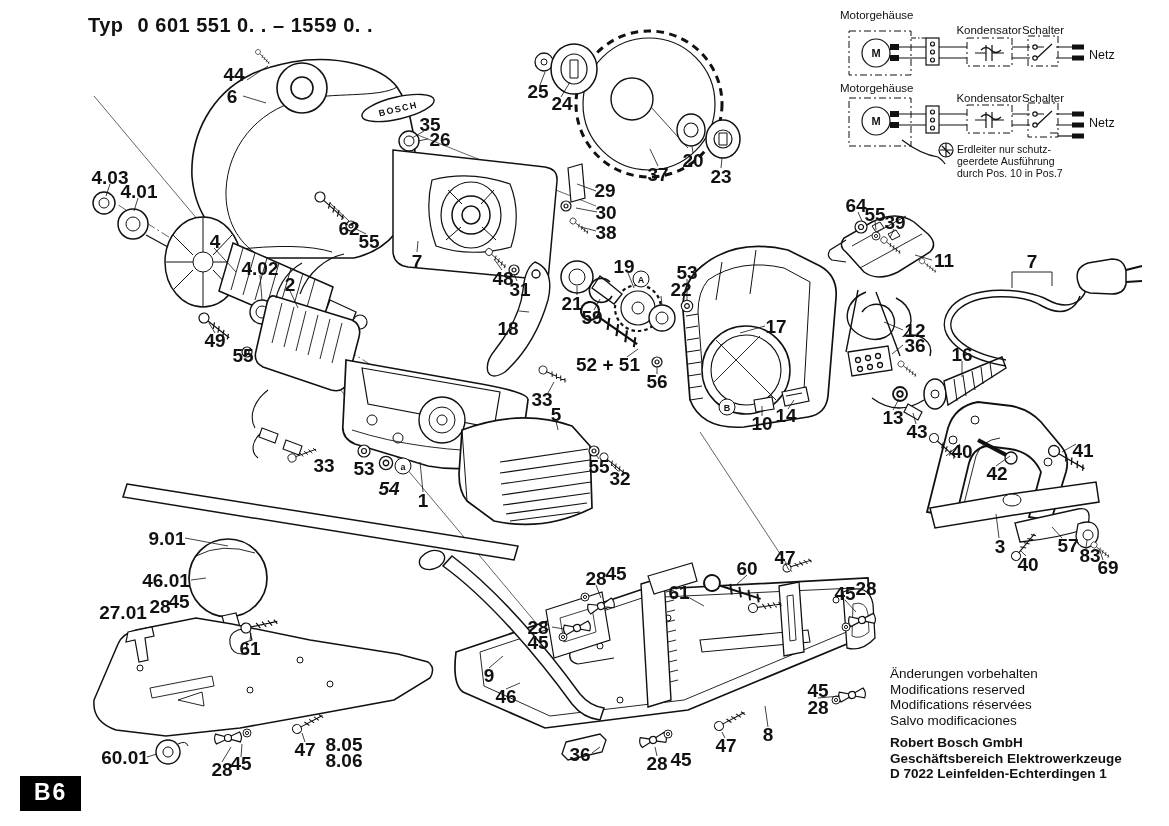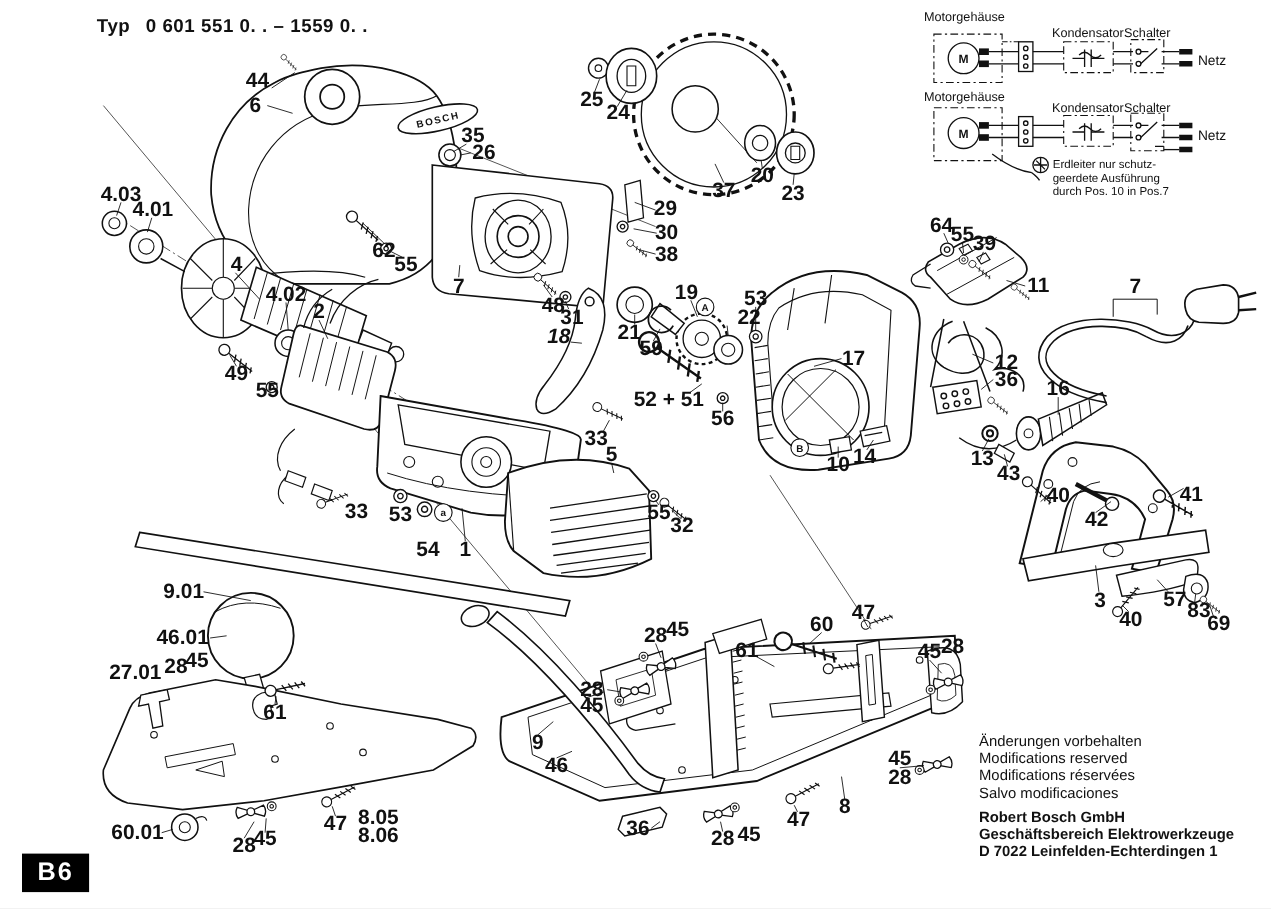--- a/index.html
+++ b/index.html
@@ -1,19 +1,19 @@
 <!DOCTYPE html>
 <html><head>
 <meta charset="utf-8">
 <style>
   html,body{margin:0;padding:0;background:#e8e8e8;}
   .page{position:relative;width:1169px;height:826px;background:#ffffff;overflow:hidden;
         font-family:"Liberation Sans",sans-serif;color:#111;}
   .title-block{position:absolute;left:88px;top:14px;}
-  .typ-line{font-size:17px;font-weight:bold;letter-spacing:.5px;white-space:nowrap;}
+  .typ-line{font-size:20px;font-weight:bold;letter-spacing:.5px;white-space:nowrap;}
   .typ-line .num{margin-left:14px;}
   .stand-line{font-size:15px;margin-top:3px;}
   .part-label{position:absolute;transform:translate(-50%,-50%);font-weight:bold;
               font-size:19px;white-space:nowrap;line-height:1;}
   .circle-marker{position:absolute;transform:translate(-50%,-50%);width:15px;height:15px;
               border:1.5px solid #111;border-radius:50%;display:flex;align-items:center;
               justify-content:center;font-size:9px;font-weight:bold;background:#fff;}
   .footer-block{position:absolute;left:890px;top:666px;font-size:13.5px;line-height:15.5px;}
   .footer-company{margin-top:7px;font-weight:bold;}
   .footer-company div,.footer-mods div{white-space:nowrap;}
@@ -462,21 +462,21 @@
       <div class="part-label" style="left: 417px; top: 261px;">7</div>
       <div class="part-label" style="left: 110px; top: 177px;">4.03</div>
       <div class="part-label" style="left: 139px; top: 191px;">4.01</div>
       <div class="part-label" style="left: 215px; top: 241px;">4</div>
       <div class="part-label" style="left: 260px; top: 268px;">4.02</div>
       <div class="part-label" style="left: 290px; top: 284px;">2</div>
       <div class="part-label" style="left: 215px; top: 340px;">49</div>
       <div class="part-label" style="left: 243px; top: 355px;">55</div>
       <div class="part-label" style="left: 503px; top: 278px;">48</div>
       <div class="part-label" style="left: 520px; top: 289px;">31</div>
-      <div class="part-label" style="left: 508px; top: 306px; font-style: italic;">18</div>
+      <div class="part-label" style="left: 508px; top: 328px;">18</div>
       <div class="part-label" style="left: 572px; top: 303px;">21</div>
       <div class="part-label" style="left: 592px; top: 317px;">59</div>
       <div class="part-label" style="left: 624px; top: 266px;">19</div>
       <div class="part-label" style="left: 661px; top: 289px; margin-left: 20px;">22</div>
       <div class="part-label" style="left: 687px; top: 272px;">53</div>
       <div class="part-label" style="left: 776px; top: 326px;">17</div>
       <div class="part-label" style="left: 608px; top: 364px;">52 + 51</div>
       <div class="part-label" style="left: 657px; top: 381px;">56</div>
       <div class="part-label" style="left: 762px; top: 423px;">10</div>
       <div class="part-label" style="left: 786px; top: 415px;">14</div>
@@ -495,21 +495,21 @@
       <div class="part-label" style="left: 1083px; top: 450px;">41</div>
       <div class="part-label" style="left: 1000px; top: 546px;">3</div>
       <div class="part-label" style="left: 1028px; top: 564px;">40</div>
       <div class="part-label" style="left: 1068px; top: 545px;">57</div>
       <div class="part-label" style="left: 1090px; top: 555px;">83</div>
       <div class="part-label" style="left: 1108px; top: 567px;">69</div>
       <div class="part-label" style="left: 542px; top: 399px;">33</div>
       <div class="part-label" style="left: 556px; top: 414px;">5</div>
       <div class="part-label" style="left: 324px; top: 465px;">33</div>
       <div class="part-label" style="left: 364px; top: 468px;">53</div>
-      <div class="part-label" style="left: 389px; top: 500px;">54</div>
+      <div class="part-label" style="left: 389px; top: 488px; font-style: italic;">54</div>
       <div class="part-label" style="left: 423px; top: 500px;">1</div>
       <div class="part-label" style="left: 599px; top: 466px;">55</div>
       <div class="part-label" style="left: 620px; top: 478px;">32</div>
       <div class="part-label" style="left: 167px; top: 538px;">9.01</div>
       <div class="part-label" style="left: 166px; top: 580px;">46.01</div>
       <div class="part-label" style="left: 179px; top: 601px;">45</div>
       <div class="part-label" style="left: 160px; top: 606px;">28</div>
       <div class="part-label" style="left: 123px; top: 612px;">27.01</div>
       <div class="part-label" style="left: 250px; top: 648px;">61</div>
       <div class="part-label" style="left: 125px; top: 757px;">60.01</div>

